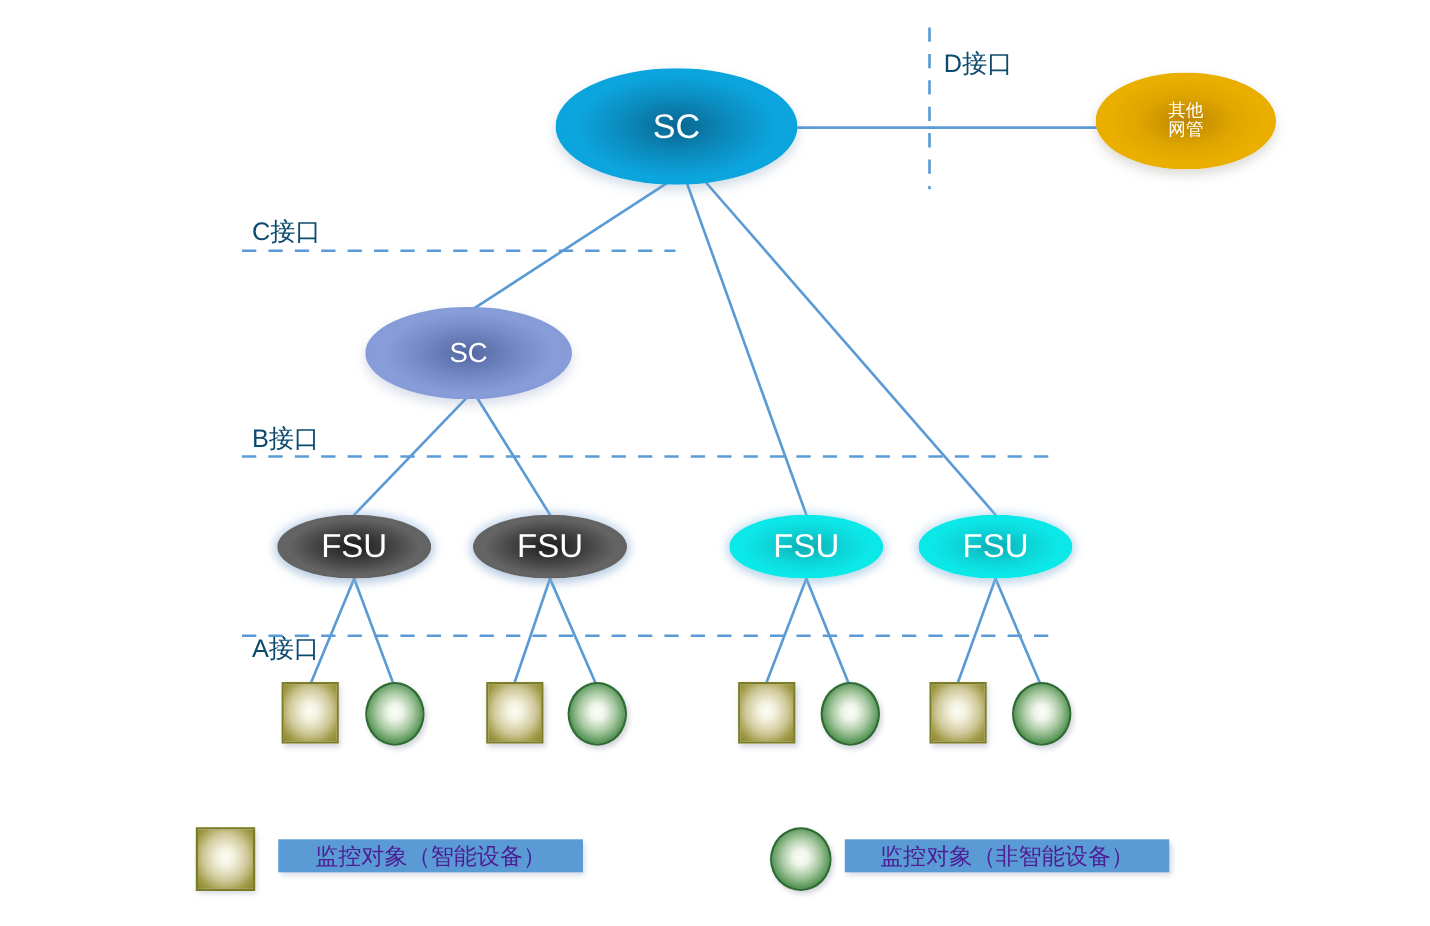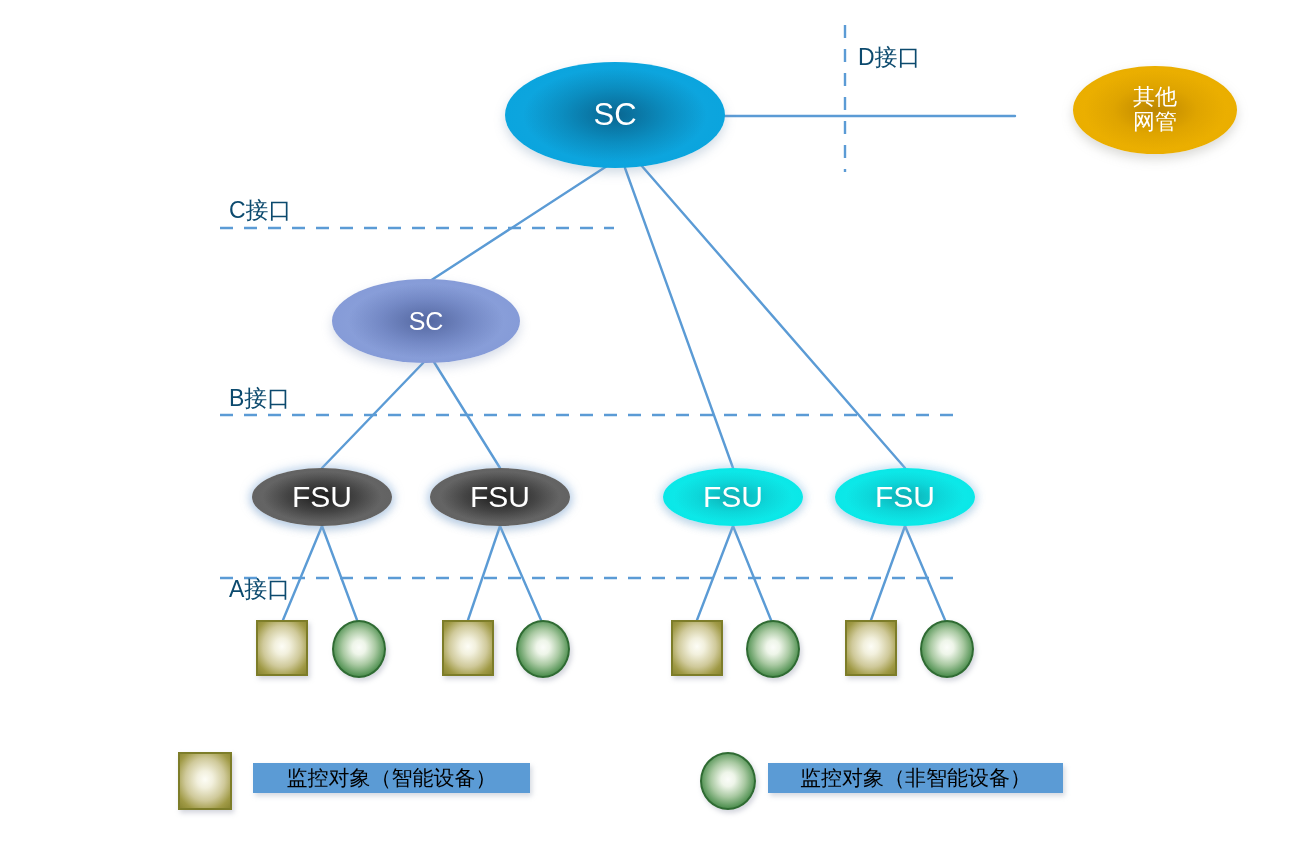--- a/index.html
+++ b/index.html
@@ -73,23 +73,23 @@
       radial-gradient(ellipse 120% 120% at 50% 50%, #6e6e6e 0%, #5f5f5f 55%, #575757 100%);
     box-shadow: 0 0 9px 3px rgba(150,185,225,0.50), 0 4px 9px rgba(120,150,180,0.30);
   }
   .node-fsu-cyan {
     background:
       radial-gradient(ellipse 56% 58% at 50% 50%, rgba(0,120,130,0.55) 0%, rgba(0,165,175,0.28) 45%, rgba(0,230,235,0.0) 76%),
       radial-gradient(ellipse 120% 120% at 50% 50%, #19ecec 0%, #05e6e6 55%, #00dede 100%);
     box-shadow: 0 0 9px 3px rgba(150,200,235,0.45), 0 4px 9px rgba(120,150,180,0.28);
   }
   .node-other {
-    left: 1073px; top: 66px;
+    left: 996px; top: 66px;
     width: 164px; height: 88px;
-    font-size: 22px;
+    font-size: 16px;
     background:
       radial-gradient(ellipse 58% 60% at 50% 50%, rgba(150,100,0,0.58) 0%, rgba(190,135,0,0.30) 44%, rgba(235,180,0,0.0) 75%),
       radial-gradient(ellipse 120% 120% at 50% 50%, #f0b400 0%, #e8ac00 55%, #e0a500 100%);
     box-shadow: 0 5px 11px rgba(150,150,140,0.35);
   }
 
   
   .dev {
     position: absolute;
   }
@@ -135,21 +135,21 @@
     border-radius: 50%;
     border: 2px solid #2f6b33;
     background:
       radial-gradient(ellipse 66% 66% at 50% 47%, #fbfdf9 0%, #eef5e9 20%, #a9c9a2 50%, #559456 78%, #3a7a3d 100%);
     box-shadow: 2px 3px 5px rgba(150,155,175,0.42);
   }
   .legend-box {
     position: absolute;
     height: 30px;
     background: #5b9bd5;
-    color: #000000;
+    color: #4c1d95;
     font-size: 21px;
     display: flex;
     align-items: center;
     justify-content: center;
     padding: 0 10px;
     box-sizing: border-box;
     box-shadow: 2px 3px 5px rgba(150,160,180,0.40);
     white-space: nowrap;
     user-select: none;
   }

